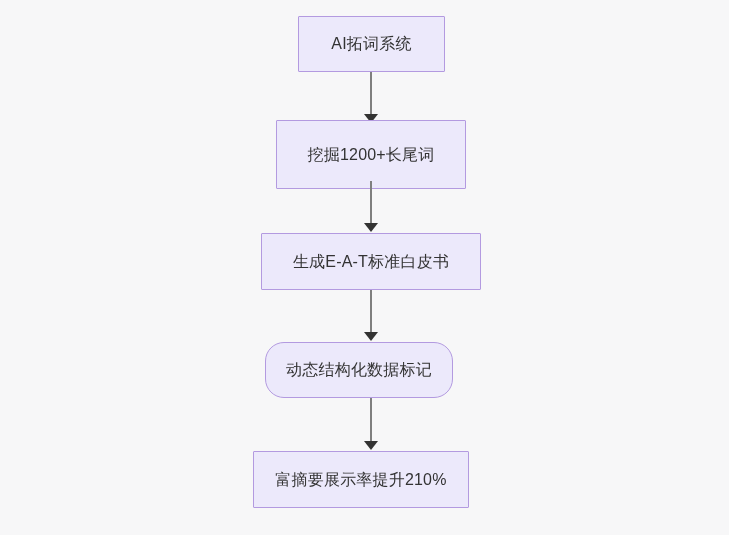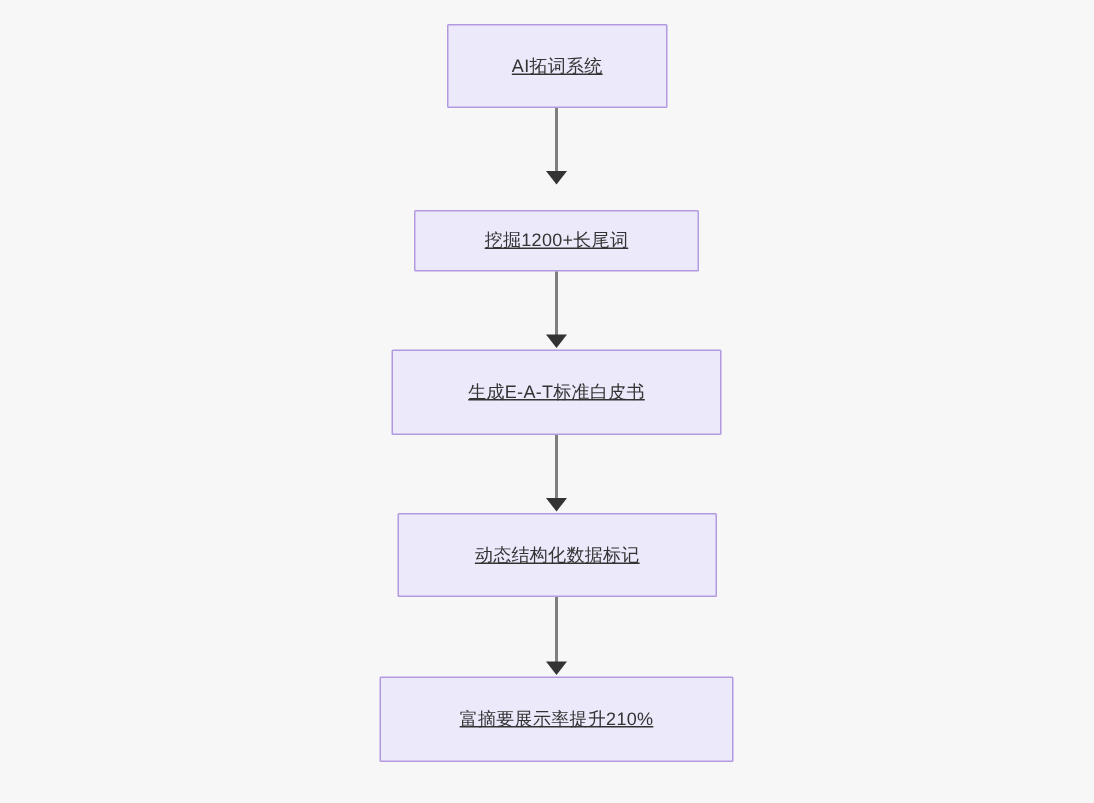--- a/index.html
+++ b/index.html
@@ -25,35 +25,34 @@
     box-sizing: border-box;
     background: #ece9fb;
     border: 1.7px solid #b39ae0;
     display: flex;
     align-items: center;
     justify-content: center;
     border-radius: 1px;
   }
 
   .node-label {
-    font-size: 12px;
+    font-size: 16px;
     color: #333333;
     line-height: 1.2;
     letter-spacing: 0.2px;
     white-space: nowrap;
     text-align: center;
-    text-decoration: underline;
   }
 
   
   .node-1 { left: 298px; top: 16px;  width: 147px; height: 56px; }
-  .node-2 { left: 276px; top: 140px; width: 190px; height: 41px; }
+  .node-2 { left: 276px; top: 120px; width: 190px; height: 69px; }
   .node-3 { left: 261px; top: 233px; width: 220px; height: 57px; }
-  .node-4 { left: 265px; top: 342px; width: 213px; height: 56px; }
-  .node-5 { left: 253px; top: 451px; width: 236px; height: 57px; }
+  .node-4 { left: 265px; top: 342px; width: 188px; height: 56px; border-radius: 19px; }
+  .node-5 { left: 253px; top: 451px; width: 216px; height: 57px; }
 
   
   .edge {
     position: absolute;
     left: 370px;
     width: 2.4px;
     background: #7f7f7f;
   }
   .edge-1 { top: 72px;  height: 45px; }
   .edge-2 { top: 181px; height: 45px; }

